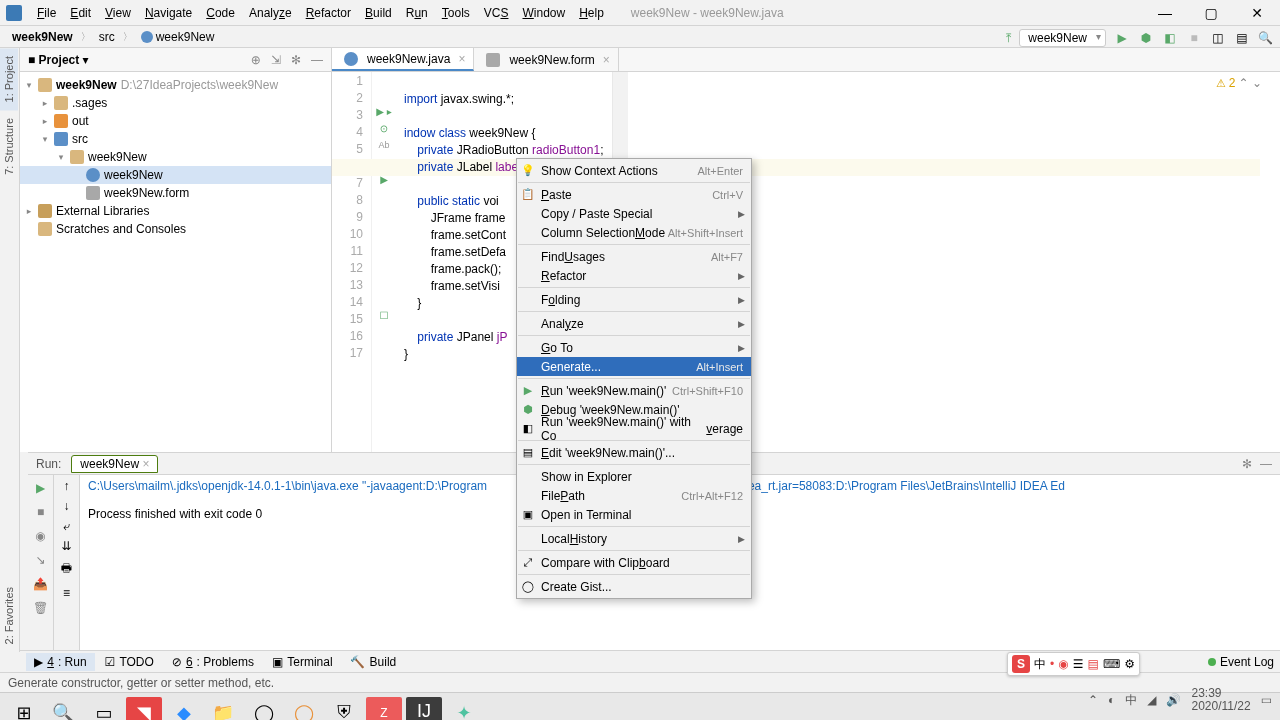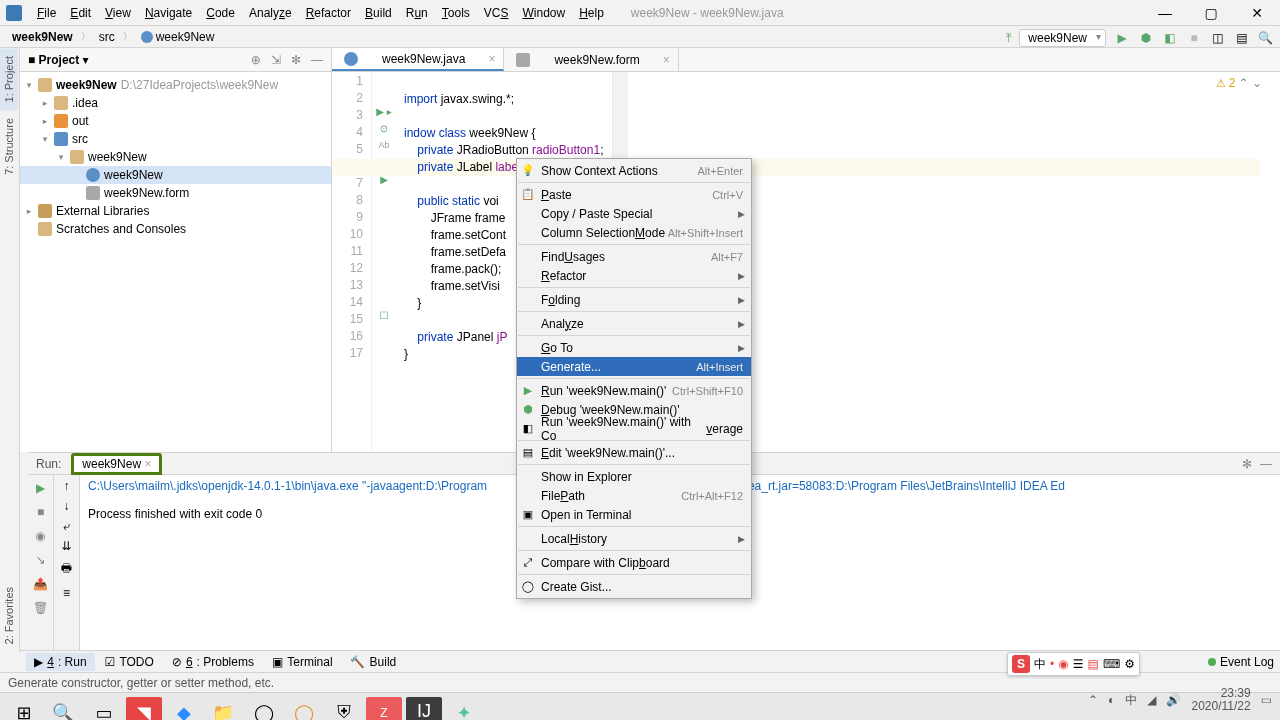--- a/index.html
+++ b/index.html
@@ -34,21 +34,21 @@
 .ticon.folder { background:#d9b77e; }
 .ticon.folder-blue { background:#5b8fc7; }
 .ticon.folder-orange { background:#e8923c; }
 .ticon.class { background:#5b8fc7; border-radius:50%; }
 .ticon.form { background:#a8a8a8; }
 .ticon.iml { background:#888; }
 .ticon.lib { background:#c79f5b; }
 .tree-row .path { color:#999; margin-left:4px; }
 .editor-area { flex:1; display:flex; flex-direction:column; min-width:0; }
 .editor-tabs { height:24px; border-bottom:1px solid #d4d4d4; display:flex; background:#f7f7f7; }
-.editor-tab { display:flex; align-items:center; padding:0 8px; border-right:1px solid #d4d4d4; gap:20px; }
+.editor-tab { display:flex; align-items:center; padding:0 8px; border-right:1px solid #d4d4d4; gap:5px; }
 .editor-tab.active { background:#fff; border-bottom:2px solid #4a88c7; }
 .editor-tab .close { color:#aaa; margin-left:3px; }
 .editor-body { flex:1; display:flex; font-family:"Consolas","Courier New",monospace; font-size:13px; position:relative; overflow:hidden; background:#fff; }
 .line-nums { width:40px; text-align:right; color:#aaa; padding:2px 8px 2px 2px; background:#fff; border-right:1px solid #f0f0f0; }
 .line-nums div { height:17px; }
 .gutter2 { width:24px; background:#fff; }
 .gutter2 div { height:17px; text-align:center; color:#59a869; font-size:10px; }
 .code { padding:2px 8px; line-height:17px; white-space:pre; }
 .kw { color:#0033b3; }
 .field { color:#871094; }
@@ -62,41 +62,41 @@
 .ctx-item .shortcut { margin-left:auto; color:#888; font-size:11px; }
 .ctx-item.highlighted .shortcut { color:#e8e8e8; }
 .ctx-item .submenu-arrow { position:absolute; right:6px; font-size:9px; color:#666; }
 .ctx-sep { height:1px; background:#d4d4d4; margin:2px 1px; }
 .ctx-icon { position:absolute; left:4px; width:14px; height:14px; font-size:11px; display:flex; align-items:center; justify-content:center; }
 .ctx-icon.play { color:#59a869; }
 .ctx-icon.bug { color:#59a869; }
 .run-panel { height:198px; border-top:1px solid #d4d4d4; background:#fff; display:flex; flex-direction:column; }
 .run-header { height:22px; background:#f2f2f2; border-bottom:1px solid #d4d4d4; display:flex; align-items:center; padding:0 8px; gap:10px; }
 .run-header .label { color:#555; }
-.run-tab { padding:1px 8px; background:#fff; border:3px solid #4d7c0f; border-radius:3px 3px 0 0; }
+.run-tab { padding:1px 8px; background:#fff; border:1px solid #4d7c0f; border-radius:3px 3px 0 0; }
 .run-header .icons { margin-left:auto; display:flex; gap:8px; color:#888; }
 .run-body { flex:1; display:flex; }
 .run-toolbar { width:26px; background:#f2f2f2; border-right:1px solid #d4d4d4; display:flex; flex-direction:column; align-items:center; padding:4px 0; gap:6px; }
 .run-toolbar div { width:18px; height:18px; color:#888; display:flex; align-items:center; justify-content:center; font-size:12px; }
 .run-toolbar2 { width:26px; background:#f2f2f2; border-right:1px solid #d4d4d4; display:flex; flex-direction:column; align-items:center; padding:4px 0; gap:6px; }
 .console { flex:1; padding:4px 8px; font-family:"Consolas","Courier New",monospace; font-size:13px; overflow:hidden; white-space:nowrap; }
 .console .line1 { color:#1a6bbf; }
 .bottom-tabs { height:22px; background:#f2f2f2; border-top:1px solid #d4d4d4; display:flex; align-items:center; padding:0 6px; gap:2px; }
 .bottom-tab { padding:2px 8px; display:flex; align-items:center; gap:4px; }
 .bottom-tab.active { background:#dce6f2; }
 .bottom-tab u { text-decoration:underline; }
 .event-log { margin-left:auto; display:flex; align-items:center; gap:4px; }
 .event-log .dot { width:8px; height:8px; background:#4caf50; border-radius:50%; }
 .status-bar { height:20px; background:#f2f2f2; border-top:1px solid #d4d4d4; display:flex; align-items:center; padding:0 8px; color:#555; }
 .taskbar { height:40px; background:#e8e8e8; border-top:1px solid #ccc; display:flex; align-items:center; padding:0 6px; gap:4px; }
 .task-icon { width:36px; height:32px; display:flex; align-items:center; justify-content:center; border-radius:2px; font-size:18px; }
 .sogou { position:absolute; right:140px; bottom:44px; background:#fff; border:1px solid #ccc; border-radius:3px; padding:2px 4px; display:flex; gap:4px; align-items:center; font-size:13px; box-shadow:0 1px 3px rgba(0,0,0,0.2); }
 .sogou .s { background:#e64545; color:#fff; width:18px; height:18px; border-radius:3px; display:flex; align-items:center; justify-content:center; font-weight:bold; }
 .tray { position:absolute; right:8px; bottom:0; height:40px; display:flex; align-items:center; gap:10px; font-size:11px; color:#555; }
-.tray .clock { text-align:right; line-height:13px; }
+.tray .clock { line-height:13px; }
 .left-side-tabs { position:absolute; left:0; top:48px; width:20px; height:604px; background:#f2f2f2; border-right:1px solid #d4d4d4; }
 .side-label { writing-mode:vertical-rl; transform:rotate(180deg); font-size:11px; padding:8px 3px; color:#555; }
 </style>
 </head>
 <body>
 
 <div class="menubar">
   <div class="logo"></div>
   <div class="menu-item"><u>F</u><span title="File">ile</span></div>
   <div class="menu-item"><u>E</u>dit</div>
@@ -160,21 +160,21 @@
     <div class="tree">
       <div class="tree-row" style="padding-left:4px">
           <span class="arrow">▾</span>
           <span class="ticon folder"></span>
           <b>week9New</b>
           <span class="path">D:\27IdeaProjects\week9New</span>
         </div>
       <div class="tree-row" style="padding-left:20px">
           <span class="arrow">▸</span>
           <span class="ticon folder"></span>
-          <span>.idea</span>
+          <span>.sages</span>
         </div>
       <div class="tree-row" style="padding-left:20px">
           <span class="arrow">▸</span>
           <span class="ticon folder-orange"></span>
           <span>out</span>
         </div>
       <div class="tree-row" style="padding-left:20px">
           <span class="arrow">▾</span>
           <span class="ticon folder-blue"></span>
           <span>src</span>

